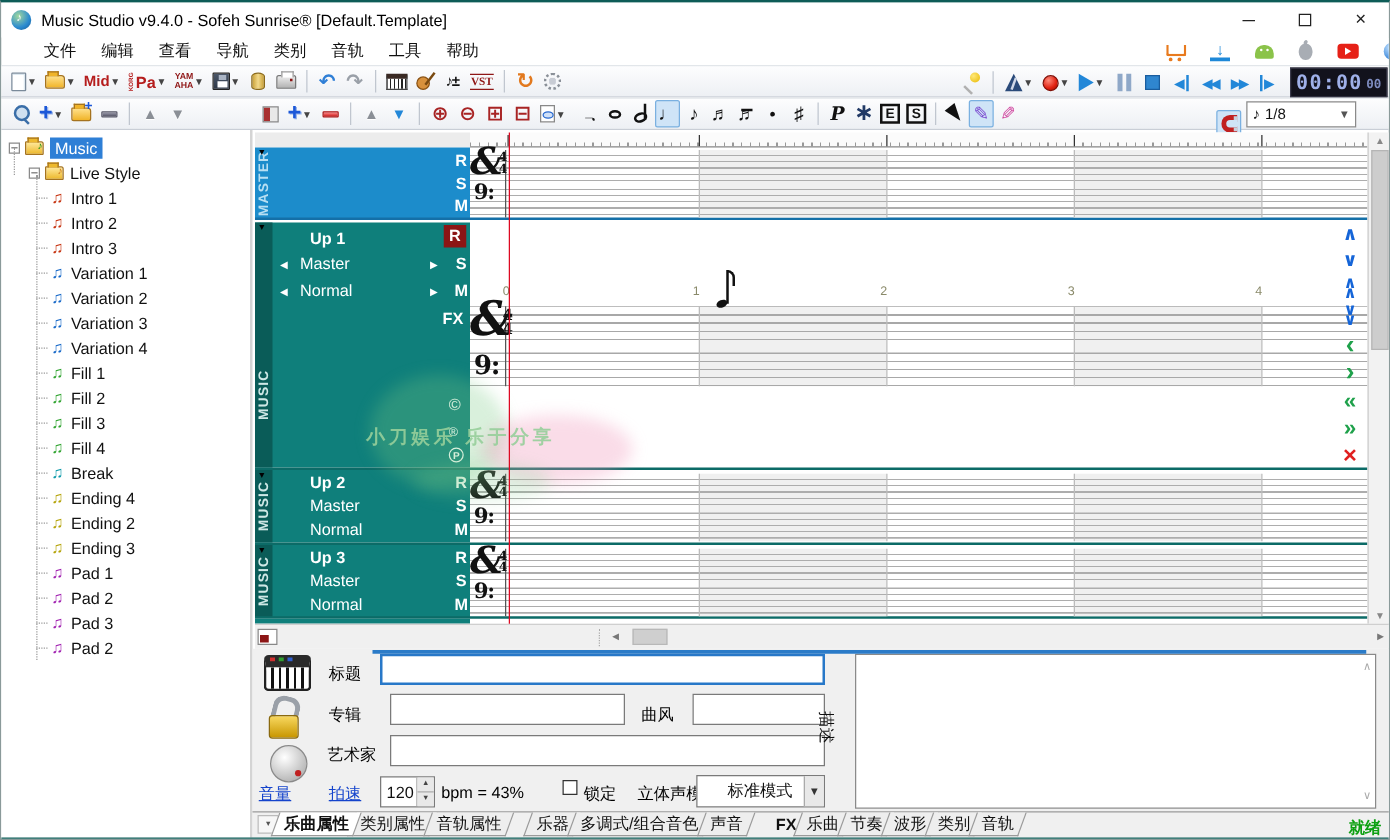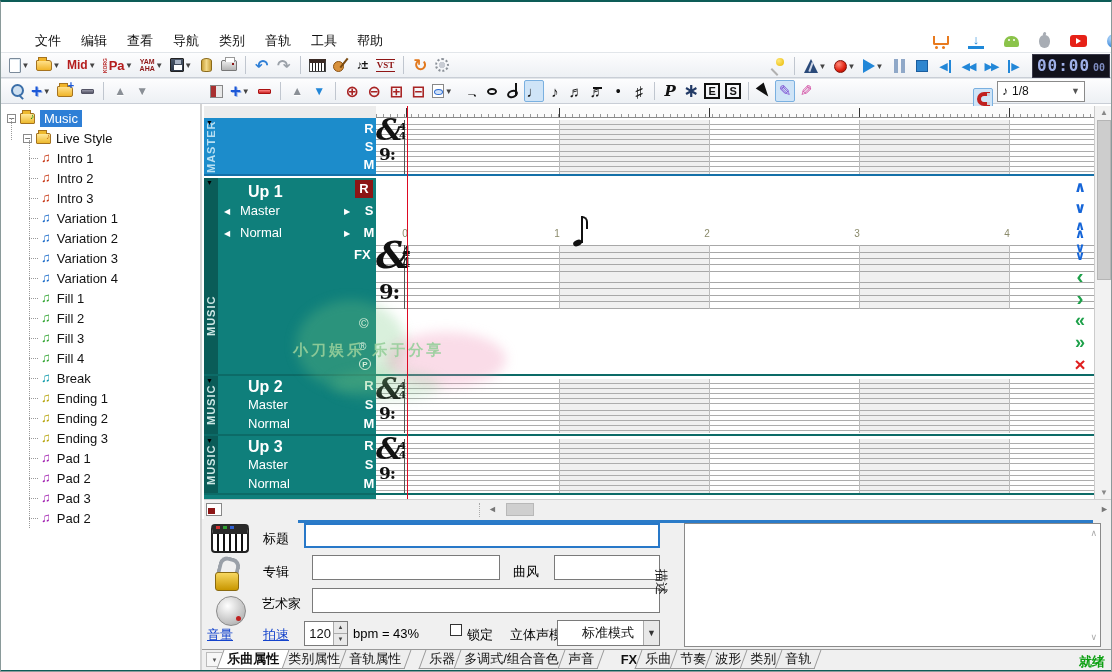--- a/index.html
+++ b/index.html
@@ -175,21 +175,21 @@
 #th-up2{top:374px;height:58px;}
 #th-up3{top:434px;height:58px;}
 .substrip{position:absolute;left:0;top:0;bottom:0;width:14px;background:#0a5c58;}
 .tcol{position:absolute;left:2px;top:1px;color:#000;font-size:7px;z-index:3;}
 .tcol::before{content:"▼";}
 .vtext{position:absolute;left:0;width:14px;writing-mode:vertical-rl;transform:rotate(180deg);
   font:bold 11px/14px "Liberation Sans",sans-serif;letter-spacing:1px;text-align:center;}
 .th.master .vtext{top:0;height:58px;color:#b8dff2;}
 #th-up1 .vtext{top:88px;height:100px;color:#cfe8e6;}
 #th-up2 .vtext,#th-up3 .vtext{top:0;height:58px;color:#cfe8e6;}
-.ttitle{position:absolute;left:44px;font-weight:bold;font-size:16px;}
+.ttitle{position:absolute;left:44px;font-weight:bold;font-size:13px;}
 .tsub{position:absolute;left:36px;font-size:13px;}
 .tarrL{position:absolute;left:20px;font-size:8px;}
 .tarrR{position:absolute;left:140px;font-size:8px;}
 .tbtnRSM{position:absolute;left:157px;width:16px;text-align:center;font-weight:bold;font-size:13px;color:#fff;}
 .tbtnRSM.rec{left:151px;top:2px;width:18px;height:18px;background:#8c1515;line-height:18px;}
 .badge{position:absolute;left:155px;color:#fff;}
 .badge.b0{top:138px;font-size:13px;}
 .badge.b1{top:163px;font-size:10px;}
 .badge.b2{top:180px;width:12px;height:12px;border:1px solid #fff;border-radius:50%;font:bold 8px/11px "Liberation Sans",sans-serif;text-align:center;}
 .sepline{position:absolute;left:203px;width:890px;height:2px;}
@@ -294,20 +294,35 @@
 .tab.plain{border:none;background:transparent;transform:none;}
 .tab.plain>span{transform:none;}
 #status{position:absolute;right:8px;top:3px;font-weight:bold;font-size:13px;color:#0da012;}
 #bstrip{position:absolute;left:0;top:668px;width:100%;height:4px;background:#0d5c57;}
 </style>
 </head>
 <body>
 
 <div id="app" data-name="application-window">
 
+  <div id="titlebar" data-name="title-bar">
+    <span id="appicon" data-name="app-icon"></span>
+    <span id="title-text" data-name="window-title">Music Studio v9.4.0 - Sofeh Sunrise®  [Default.Template]</span>
+    <div id="winbtns">
+      <span class="winbtn" data-name="minimize-button">
+          <span class="mini" data-name="minimize-icon"></span>
+        </span>
+      <span class="winbtn" data-name="maximize-button">
+          <span class="maxi" data-name="maximize-icon"></span>
+        </span>
+      <span class="winbtn" data-name="close-button">
+          <span class="clos" data-name="close-icon">×</span>
+        </span>
+    </div>
+  </div>
 
   <div id="menubar" data-name="menu-bar">
     <div id="menu-items" style="display:flex;">
         <span class="menu-item" data-name="menu-item">文件</span>
         <span class="menu-item" data-name="menu-item">编辑</span>
         <span class="menu-item" data-name="menu-item">查看</span>
         <span class="menu-item" data-name="menu-item">导航</span>
         <span class="menu-item" data-name="menu-item">类别</span>
         <span class="menu-item" data-name="menu-item">音轨</span>
         <span class="menu-item" data-name="menu-item">工具</span>
@@ -625,21 +640,21 @@
         <span class="tlabel" data-name="tree-item-label">Fill 4</span>
       </div>
       <div class="trow leaf" data-name="tree-item-break" style="top: 264px; padding-left: 40px;">
         <span class="leafstub" style="left: 28px; top: 10px;"></span>
         <span class="tnote" data-name="music-note-icon" style="color: rgb(13, 154, 170);">♫</span>
         <span class="tlabel" data-name="tree-item-label">Break</span>
       </div>
       <div class="trow leaf" data-name="tree-item-ending-1" style="top: 284px; padding-left: 40px;">
         <span class="leafstub" style="left: 28px; top: 10px;"></span>
         <span class="tnote" data-name="music-note-icon" style="color: rgb(181, 163, 10);">♫</span>
-        <span class="tlabel" data-name="tree-item-label">Ending 1</span>
+        <span class="tlabel" data-name="tree-item-label">Ending 4</span>
       </div>
       <div class="trow leaf" data-name="tree-item-ending-2" style="top: 304px; padding-left: 40px;">
         <span class="leafstub" style="left: 28px; top: 10px;"></span>
         <span class="tnote" data-name="music-note-icon" style="color: rgb(181, 163, 10);">♫</span>
         <span class="tlabel" data-name="tree-item-label">Ending 2</span>
       </div>
       <div class="trow leaf" data-name="tree-item-ending-3" style="top: 324px; padding-left: 40px;">
         <span class="leafstub" style="left: 28px; top: 10px;"></span>
         <span class="tnote" data-name="music-note-icon" style="color: rgb(181, 163, 10);">♫</span>
         <span class="tlabel" data-name="tree-item-label">Ending 3</span>

